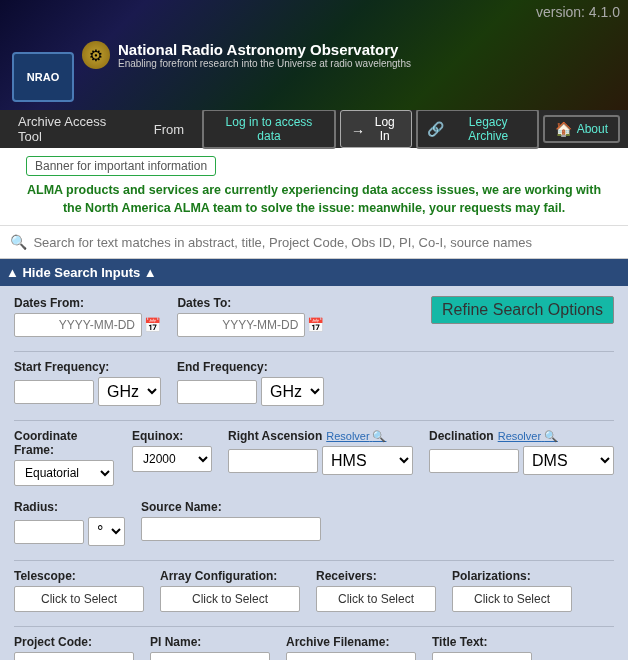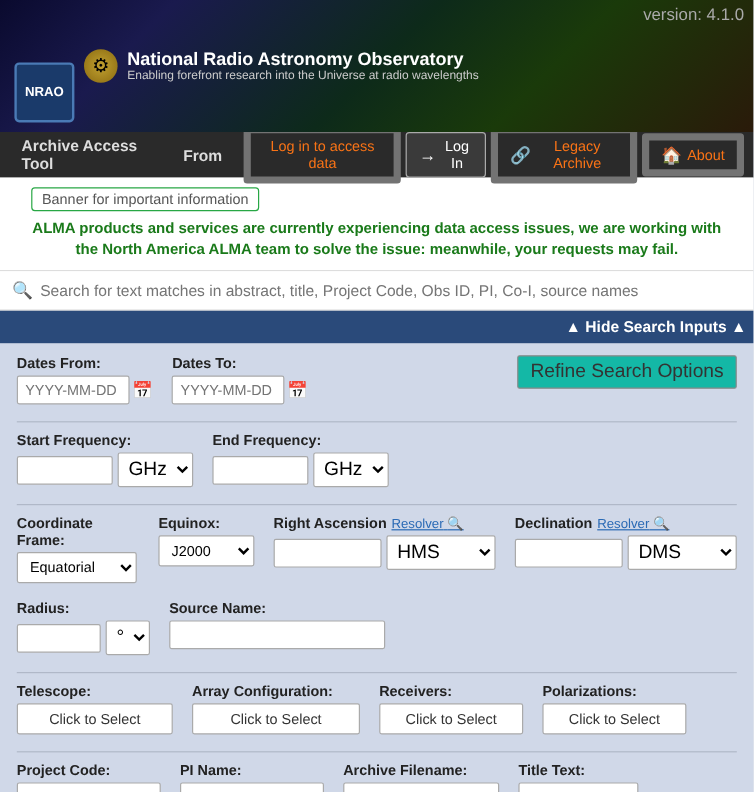--- a/index.html
+++ b/index.html
@@ -10,21 +10,21 @@
       background: linear-gradient(135deg, #0a0a2e 0%, #1a1a4e 20%, #0d2a1a 50%, #1a3a0a 70%, #2a1a0a 100%);
       padding: 8px 12px;
       display: flex;
       align-items: center;
       gap: 10px;
       position: relative;
       min-height: 70px;
     }
     .header-logo-area { display: flex; align-items: center; gap: 8px; }
     .nrao-logo {
-      width: 50px; height: 50px;
+      width: 62px; height: 50px;
       background: #1a3a6a;
       border: 2px solid #4a7ab5;
       border-radius: 4px;
       display: flex; align-items: center; justify-content: center;
       color: white; font-weight: bold; font-size: 11px;
       flex-shrink: 0;
       margin-top: 44px;
     }
     .gear-logo {
       width: 28px; height: 28px;
@@ -47,26 +47,26 @@
       background: #2a2a2a;
       display: flex;
       align-items: center;
       padding: 0 8px;
       height: 38px;
       gap: 4px;
     }
     .nav-link {
       color: #ddd; font-size: 13px; padding: 8px 10px;
       cursor: pointer; text-decoration: none;
-      display: flex; align-items: center; gap: 4px; font-weight: bold;
+      display: flex; align-items: center; gap: 4px;
     }
     .nav-spacer { flex: 1; }
     .nav-button {
-      background: transparent; border: 6px solid #737373;
-      color: #f97316; padding: 4px 10px; border-radius: 3px;
+      background: transparent; border: 2px solid #737373;
+      color: #5eead4; padding: 4px 10px; border-radius: 3px;
       cursor: pointer; font-size: 12px;
       display: flex; align-items: center; gap: 4px;
     }
     .nav-button.login-btn {
       background: #3a3a3a; border: 1px solid #aaa; color: white;
     }
     .btn-icon { font-size: 14px; }
 
     
     .banner-wrapper { background: white; padding: 8px 26px; border-bottom: 1px solid #ddd; }
@@ -91,39 +91,39 @@
     .search-icon { color: #888; font-size: 14px; }
     .search-input {
       flex: 1; border: none; outline: none;
       font-size: 13px; color: #555;
     }
 
     
     .search-panel { background: #d0d8e8; }
     .search-panel-header {
       background: #2a4a7a; color: white;
-      text-align: right; padding: 6px;
+      text-align: left; padding: 6px;
       font-size: 13px; font-weight: bold;
       cursor: pointer;
     }
     .search-panel-body { padding: 10px 14px; }
 
     
     .form-row {
       display: flex; gap: 16px; margin-bottom: 14px;
       align-items: flex-start;
     }
     .form-group { display: flex; flex-direction: column; gap: 3px; }
     .form-label { font-size: 12px; font-weight: bold; color: #222; }
     .form-input {
       border: 1px solid #aaa; background: white;
       padding: 4px 6px; font-size: 12px; border-radius: 2px;
       outline: none;
     }
-    .form-input-date { width: 94px; }
+    .form-input-date { width: 128px; text-align: right; }
     .form-input-freq { width: 80px; }
     .form-input-lg { width: 180px; }
 
     .input-with-icon { display: flex; align-items: center; gap: 2px; }
     .input-icon { color: #888; font-size: 14px; cursor: pointer; }
 
     .inline-select {
       display: flex; align-items: center; gap: 4px;
     }
     .inline-select select {

